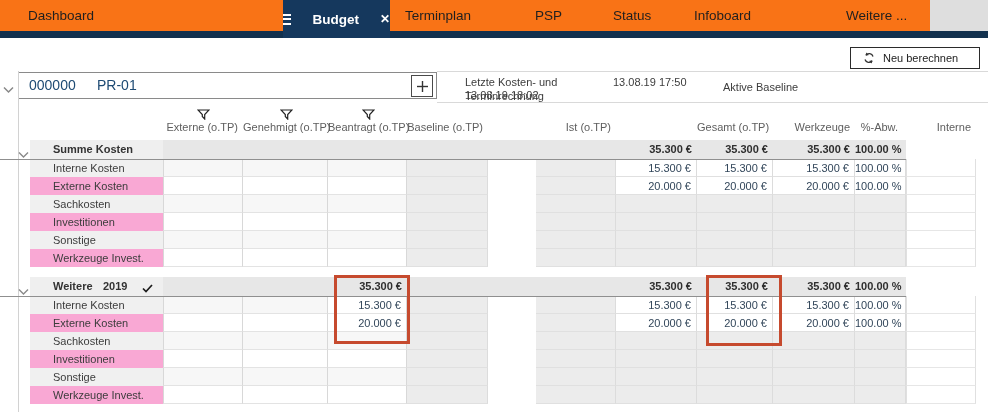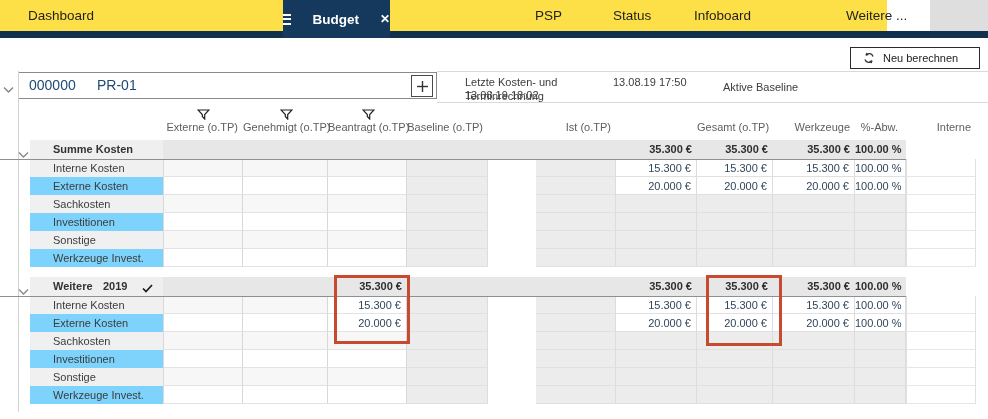--- a/index.html
+++ b/index.html
@@ -1,20 +1,20 @@
 <!DOCTYPE html>
 <html><head>
 <meta charset="utf-8">
 <style>
   html,body{margin:0;padding:0;background:#fff;}
   #app{position:relative;width:988px;height:419px;background:#fff;overflow:hidden;
        font-family:"Liberation Sans",sans-serif;color:#333;}
 
   
-  #nav{position:absolute;left:0;top:0;width:887px;height:38px;background:#fde047;}
+  #nav{position:absolute;left:0;top:0;width:988px;height:38px;background:#f97316;}
   #nav .navbar-line{position:absolute;left:0;top:31px;width:988px;height:7px;background:#12314e;}
   #nav .nav-right-zone{position:absolute;left:930px;top:0;width:58px;height:31px;background:#dedede;}
   .tab{position:absolute;top:0;height:31px;line-height:31px;font-size:13.5px;color:#1f1f1f;cursor:default;white-space:nowrap;}
   .tab-active{position:absolute;left:283px;top:0;width:107px;height:38px;background:#15385d;color:#fff;
               display:flex;align-items:center;justify-content:center;gap:21px;font-size:13.5px;font-weight:bold;}
   .tab-active .burger{display:inline-block;width:15px;}
   .tab-active .burger i{display:block;height:2px;background:#fff;margin:2.5px 0;}
   .tab-active .close-x{font-size:12px;font-weight:bold;color:#fff;}
 
   
@@ -48,21 +48,21 @@
   .row.band .cell{height:19px;line-height:19px;background:#e7e7e7;font-weight:bold;}
   .row.band .cell.label{background:#efefef;padding-left:23px;color:#333;position:relative;}
   .row.band .cell.gap{background:#e7e7e7;}
   .row.band .cell.obligo{background:#fff;}
   .band .year{position:absolute;left:73px;top:0;}
   .band .check{position:absolute;left:112px;top:3px;}
   .val{text-align:right;padding-right:5px;color:#32465a;}
   .row.band .val{color:#2f2f2f;}
   .cell.pabw{padding-right:8px;}
   .cell.label{padding-left:23px;color:#3c3c3c;}
-  .row.detail .cell.label{background:#7dd3fc;}
+  .row.detail .cell.label{background:#f9a8d4;}
   .row.detail.odd .cell.label{background:#f0f0f0;}
   .row.detail .cell.edit{background:#fff;border-right:1px solid #d8d8d8;border-bottom:1px solid #e3e3e3;}
   .row.detail .cell.edit.first{border-left:1px solid #d8d8d8;}
   .row.detail.odd .cell.edit{background:#f7f7f7;}
   .row.detail .cell.ro{background:#ececec;border-right:1px solid #dcdcdc;border-bottom:1px solid #e0e0e0;}
   .row.detail .cell.calc{background:#ececec;border-right:1px solid #dcdcdc;border-bottom:1px solid #e0e0e0;}
   .row.detail .cell.calc.filled{background:#fff;}
   .row.detail .cell.gap{background:#fff;}
   .row.detail .cell.obligo{background:#fff;border-right:1px solid #e0e0e0;border-left:1px solid #e0e0e0;border-bottom:1px solid #e6e6e6;}
   .section-underline{position:absolute;left:0;width:906px;height:1px;background:#8f8f8f;}
@@ -84,20 +84,21 @@
     <div class="tab" style="left:28px">Dashboard</div>
     <div class="tab-active" style="background: rgb(21, 56, 93);">
       <span class="burger">
           <i></i>
           <i></i>
           <i></i>
         </span>
       <span>Budget</span>
       <span class="close-x">✕</span>
     </div>
+    <div class="tab" style="left:405px">Terminplan</div>
     <div class="tab" style="left:535px">PSP</div>
     <div class="tab" style="left:613px">Status</div>
     <div class="tab" style="left:694px">Infoboard</div>
     <div class="tab" style="left:846px">Weitere ...</div>
   </div>
 
   <div id="recalc-btn">
     <svg width="14" height="14" viewBox="0 0 16 16">
       <path d="M12.6 6.2 A4.8 4.8 0 0 0 4.4 4.6" fill="none" stroke="#333" stroke-width="1.5"></path>
       <path d="M3.4 9.8 A4.8 4.8 0 0 0 11.6 11.4" fill="none" stroke="#333" stroke-width="1.5"></path>

